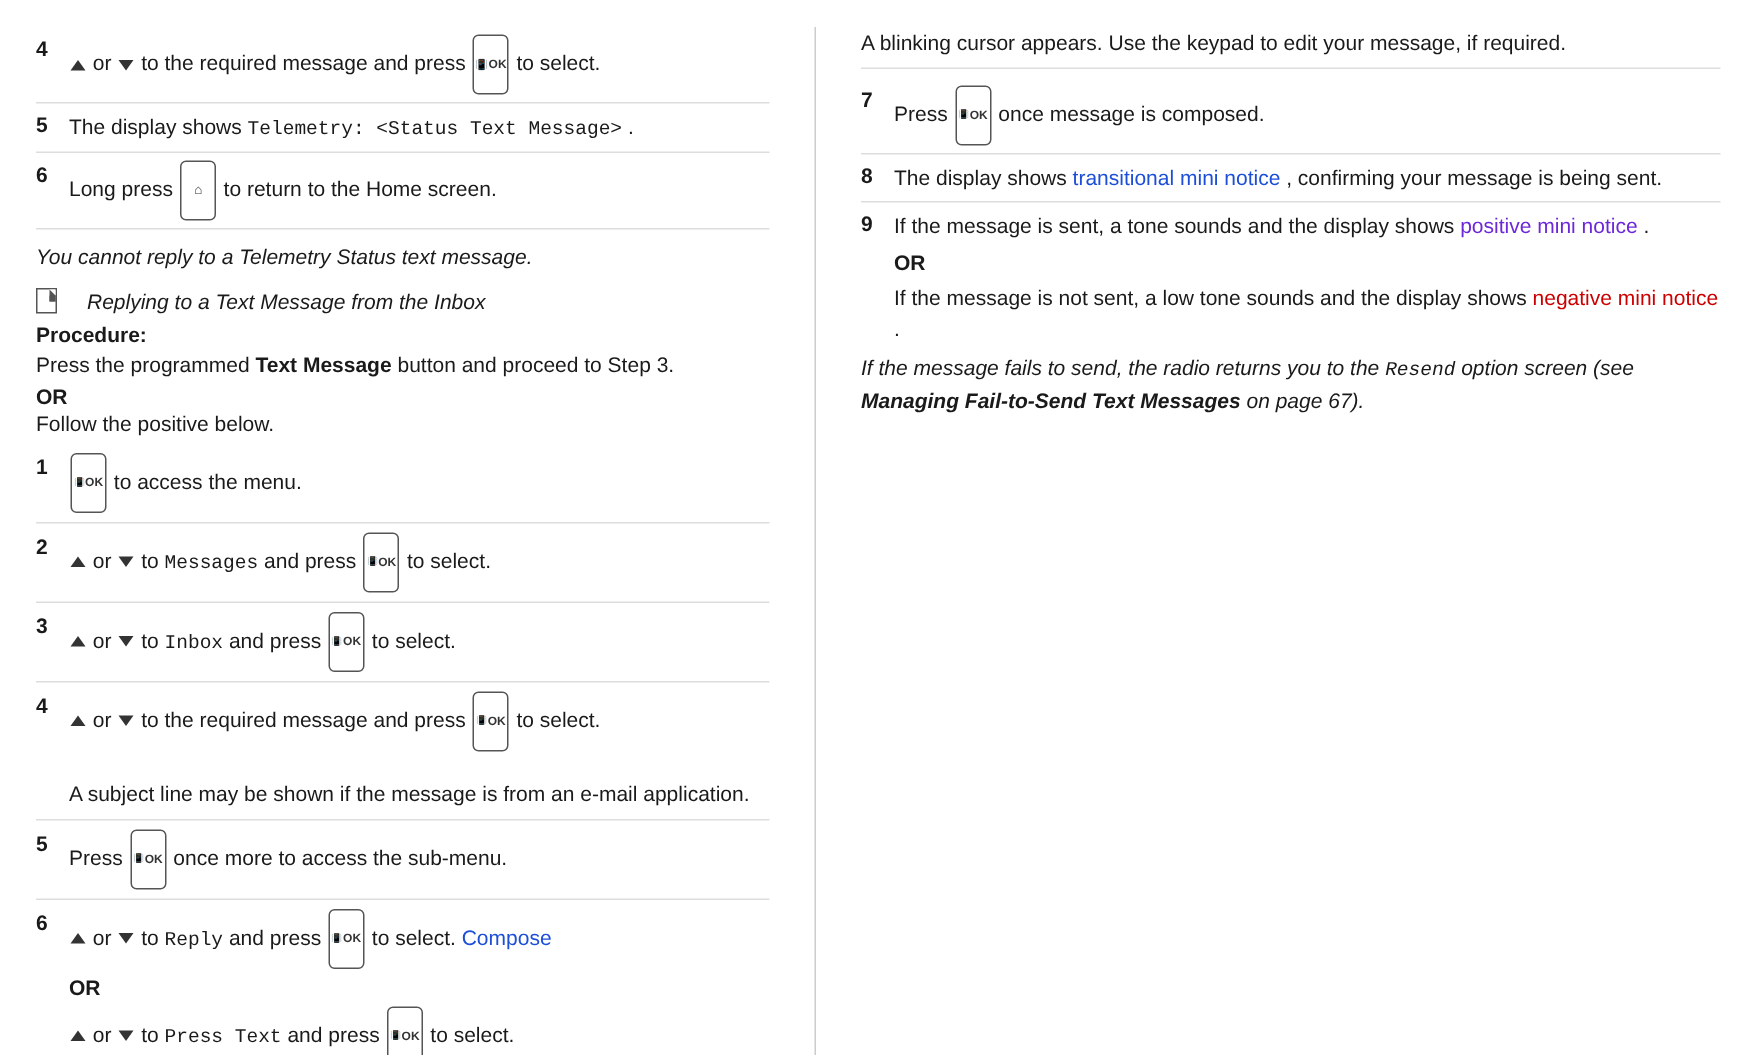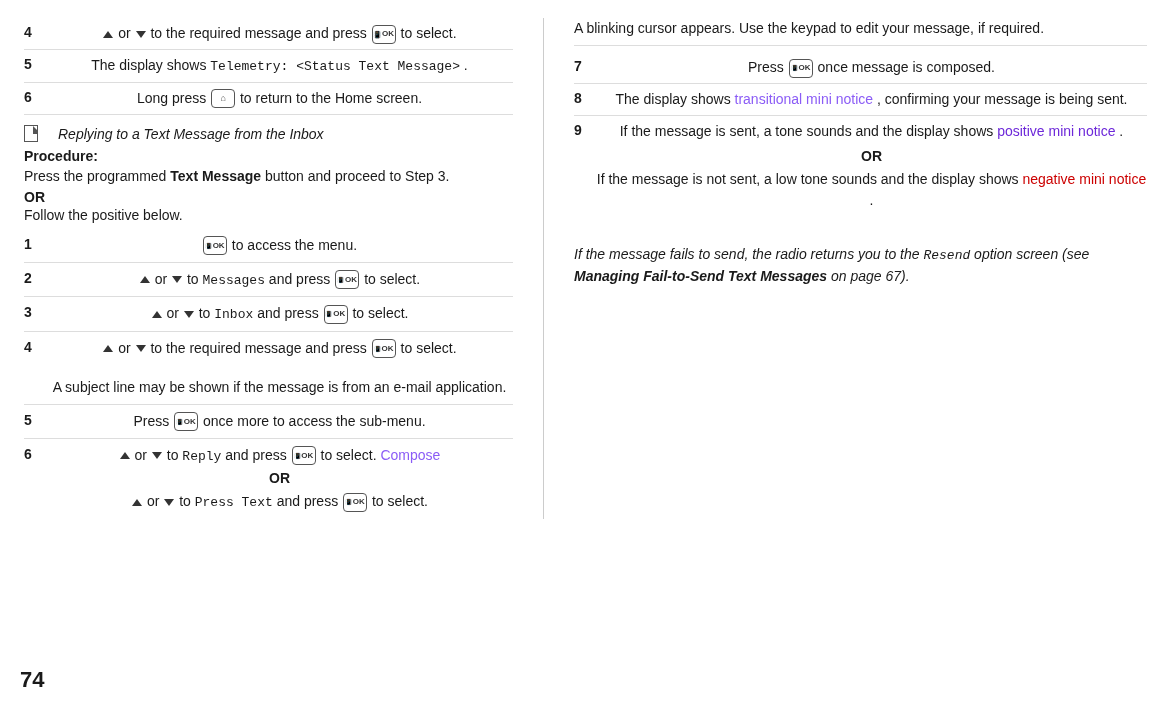--- a/index.html
+++ b/index.html
@@ -36,33 +36,32 @@
     .step-num {
       font-weight: bold;
       font-size: 14px;
       min-width: 22px;
       flex-shrink: 0;
       padding-top: 1px;
     }
     .step-content {
       flex: 1;
       line-height: 1.5;
-      text-align: center;
     }
     .ok-btn {
       display: inline-flex;
       align-items: center;
       justify-content: center;
       border: 1.5px solid #555;
       border-radius: 4px;
       font-size: 10px;
       font-weight: bold;
       color: #333;
       width: 24px;
-      height: 19px;
+      height: 40px;
       vertical-align: middle;
       margin: 0 1px;
       line-height: 1;
       position: relative;
     }
     .ok-inner {
       font-size: 8px;
       font-weight: bold;
       color: #333;
       line-height: 1;
@@ -135,21 +134,21 @@
       font-weight: bold;
       margin: 2px 0;
     }
     .follow-text {
       margin: 2px 0 6px 0;
     }
     .sub-step {
       padding-left: 22px;
       line-height: 1.5;
     }
-    .color-orange { color: #8b5cf6; }
+    .color-orange { color: #1d4ed8; }
     .color-green { color: #6d28d9; }
     .color-red { color: #cc0000; }
     .page-num-row {
       position: absolute;
       bottom: 10px;
       left: 20px;
       font-size: 22px;
       font-weight: bold;
     }
     .page-wrapper {
@@ -203,20 +202,23 @@
 
       <div class="top-step-row">
         <div class="step-num">6</div>
         <div class="step-content">
           <span>Long press </span>
           <span class="ok-btn" style="font-size:9px;">⌂</span>
           <span> to return to the Home screen.</span>
         </div>
       </div>
 
+      <div class="italic-note">
+        You cannot reply to a Telemetry Status text message.
+      </div>
 
       <div class="section-heading">
         <span class="doc-icon"></span>
         <span>Replying to a Text Message from the Inbox</span>
       </div>
 
       <div class="procedure-label">Procedure:</div>
 
       <div style="line-height:1.5; margin-bottom:2px;">
         Press the programmed <strong>Text Message</strong> button and proceed to Step 3.
@@ -368,21 +370,21 @@
             <span class="color-green">positive mini notice</span>
             <span>.</span>
             <div style="font-weight:bold; margin: 4px 0 2px 0;">OR</div>
             <span>If the message is not sent, a low tone sounds and the display shows </span>
             <span class="color-red">negative mini notice</span>
             <span>.</span>
           </div>
         </div>
       </div>
 
-      <div class="italic-note" style="margin-top: 28px;">
+      <div class="italic-note" style="margin-top: 0;">
         If the message fails to send, the radio returns you to the <span class="mono">Resend</span> option screen (see <strong>Managing Fail-to-Send Text Messages</strong> on page 67).
       </div>
 
     </div>
   </div>
 
   <div class="page-num-row">74</div>
 </div>
 
 </body></html>

